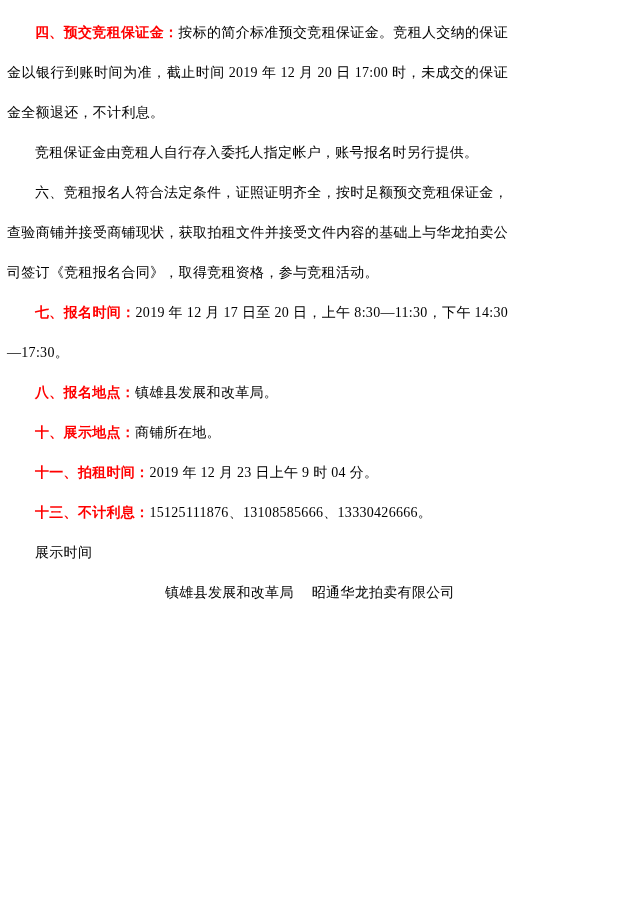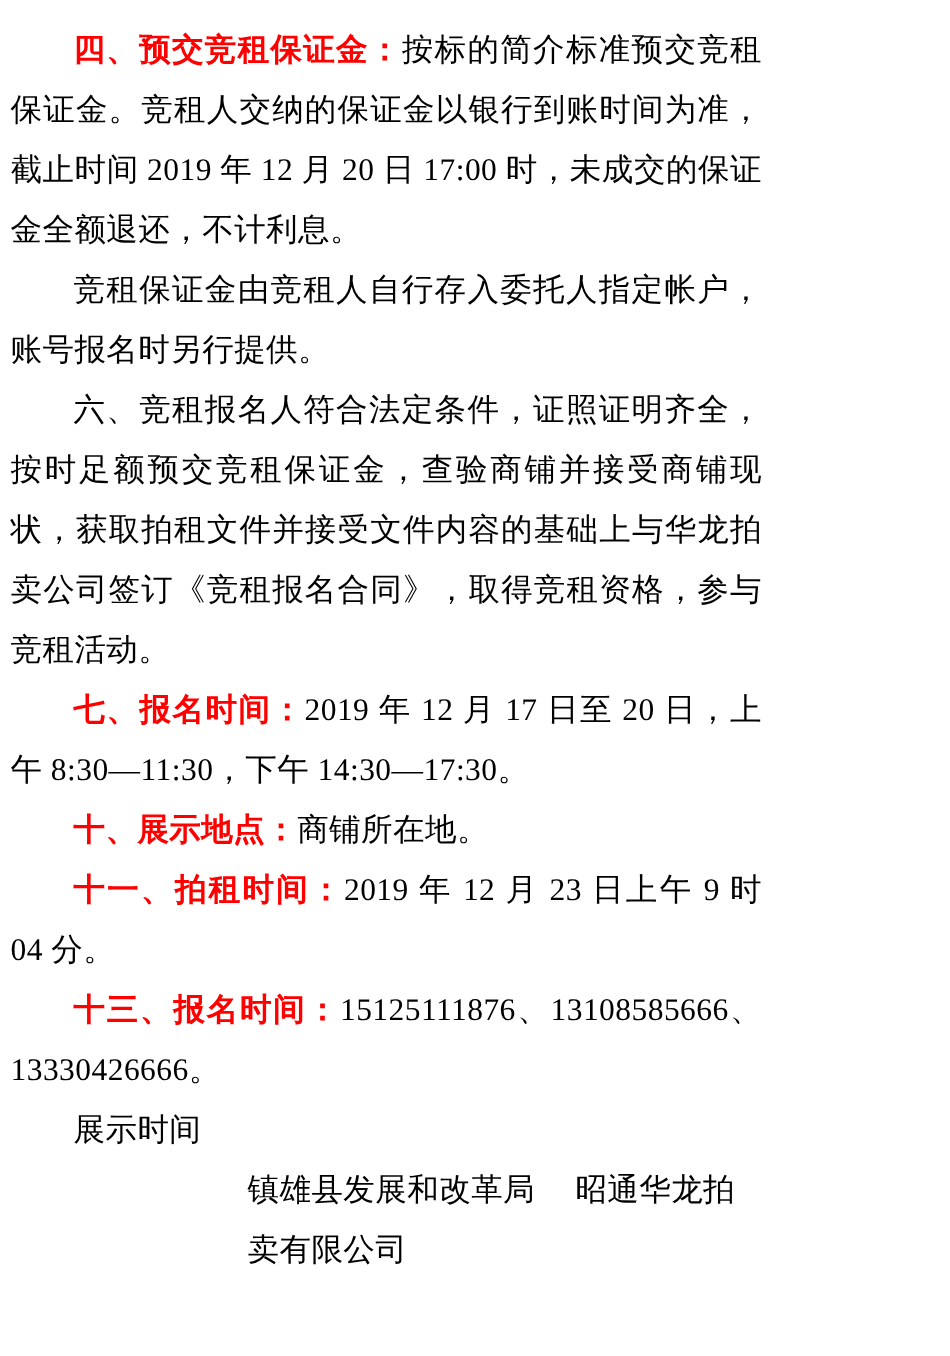--- a/index.html
+++ b/index.html
@@ -16,21 +16,21 @@
   body {
     width: 633px;
     height: 904px;
     overflow: hidden;
   }
   .doc {
     width: 514px;
     height: 904px;
     padding: 13px 6px 0 7px;
     font-family: "Liberation Serif", "DejaVu Serif", serif;
-    font-size: 21px;
+    font-size: 14px;
     line-height: 40px;
     color: var(--ink);
   }
   .doc p {
     margin: 0;
     text-indent: 2em;
     text-align: justify;
     letter-spacing: 0.3px;
   }
   .para-label {
@@ -53,27 +53,28 @@
 
   <p><span class="para-label">四、预交竞租保证金：</span><span>按标的简介标准预交竞租保证金。竞租人交纳的保证金以银行到账时间为准，截止时间 2019 年 12 月 20 日 17:00 时，未成交的保证金全额退还，不计利息。</span></p>
 
   <p class="para-bold"><span>竞租保证金由竞租人自行存入委托人指定帐户，账号报名时另行提供。</span></p>
 
 
   <p><span>六、竞租报名人符合法定条件，证照证明齐全，按时足额预交竞租保证金，查验商铺并接受商铺现状，获取拍租文件并接受文件内容的基础上与华龙拍卖公司签订《竞租报名合同》，取得竞租资格，参与竞租活动。</span></p>
 
   <p><span class="para-label">七、报名时间：</span><span>2019 年 12 月 17 日至 20 日，上午 8:30—11:30，下午 14:30—17:30。</span></p>
 
+  <p><span class="para-label">八、报名地点：</span><span>镇雄县发展和改革局。</span></p>
 
 
   <p><span class="para-label">十、展示地点：</span><span>商铺所在地。</span></p>
 
   <p><span class="para-label">十一、拍租时间：</span><span>2019 年 12 月 23 日上午 9 时 04 分。</span></p>
 
 
-  <p><span class="para-label">十三、报名时间：</span><span>15125111876、13108585666、13330426666。</span></p>
+  <p><span class="para-label">十三、不计利息：</span><span>15125111876、13108585666、13330426666。</span></p>
 
 
   <p><span>展示时间</span></p>
 
   <p class="sign-line"><span>镇雄县发展和改革局　 昭通华龙拍卖有限公司</span></p>
 
 </div>
 
 </body></html>

